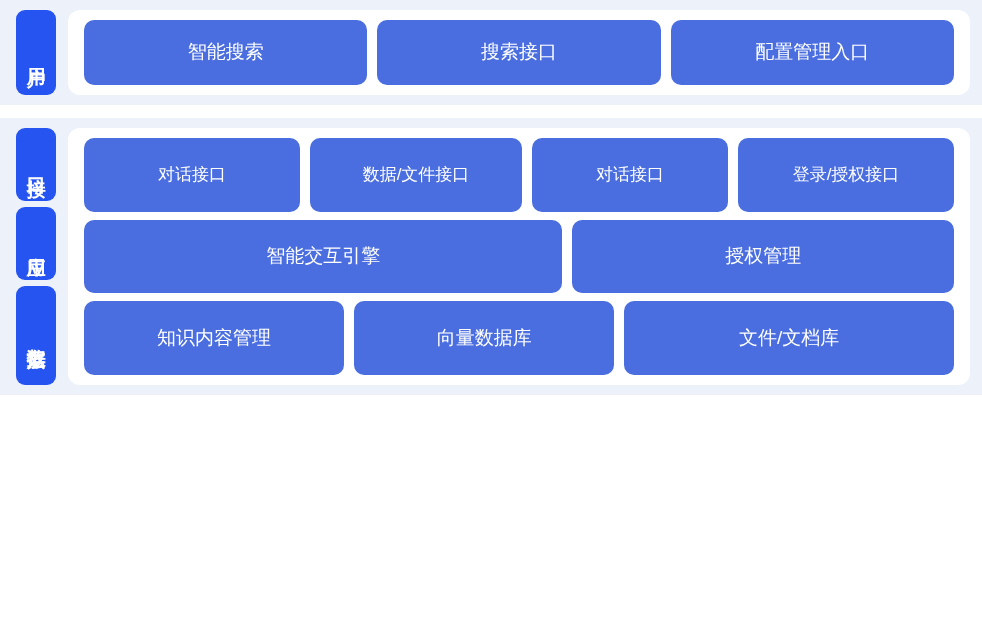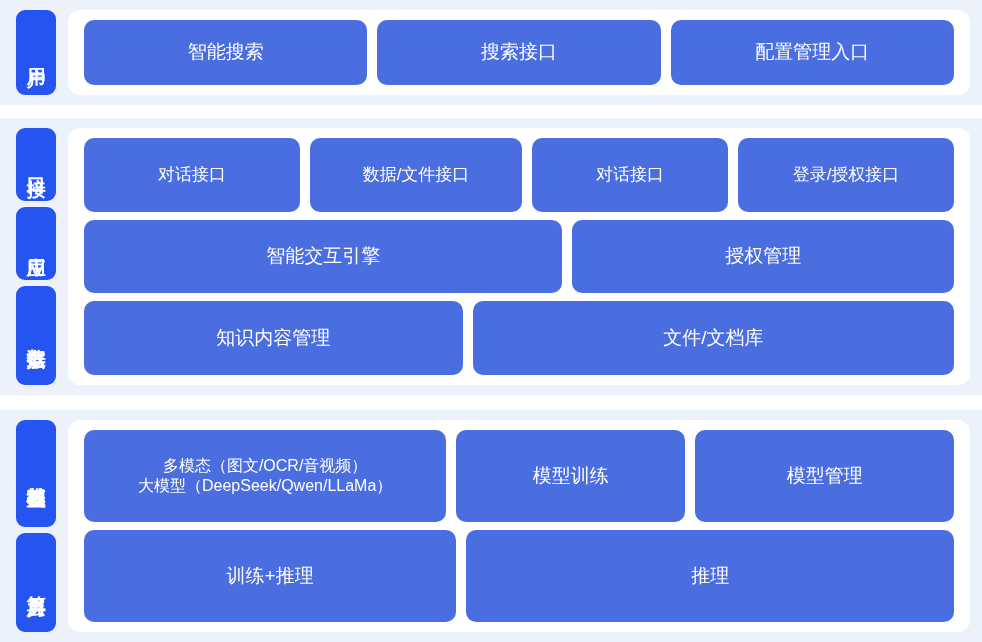--- a/index.html
+++ b/index.html
@@ -126,41 +126,21 @@
         <div class="card small" style="flex:1.02 1 0">登录/授权接口</div>
       </div>
 
       <div class="row">
         <div class="card" style="flex:1.06 1 0">智能交互引擎</div>
         <div class="card" style="flex:0.84 1 0">授权管理</div>
       </div>
 
       <div class="row">
         <div class="card" style="flex:1.0 1 0">知识内容管理</div>
+        <div class="card" style="flex:1.0 1 0">向量数据库</div>
         <div class="card" style="flex:1.28 1 0">文件/文档库</div>
       </div>
 
     </div>
   </div>
 
-  <div class="section" id="section-foundation">
-    <div class="tab-col">
-      <div class="vtab" style="flex:1.08 1 0">基础模型</div>
-      <div class="vtab" style="flex:1 1 0">算力层</div>
-    </div>
-    <div class="panel">
-
-      <div class="row">
-        <div class="card tiny" style="flex:1.42 1 0">多模态（图文/OCR/音视频）
-大模型（DeepSeek/Qwen/LLaMa）</div>
-        <div class="card" style="flex:0.88 1 0">模型训练</div>
-        <div class="card" style="flex:1.0 1 0">模型管理</div>
-      </div>
-
-      <div class="row">
-        <div class="card" style="flex:1.0 1 0">训练+推理</div>
-        <div class="card" style="flex:1.32 1 0">推理</div>
-      </div>
-
-    </div>
-  </div>
 
 </div>
 
 </body></html>

